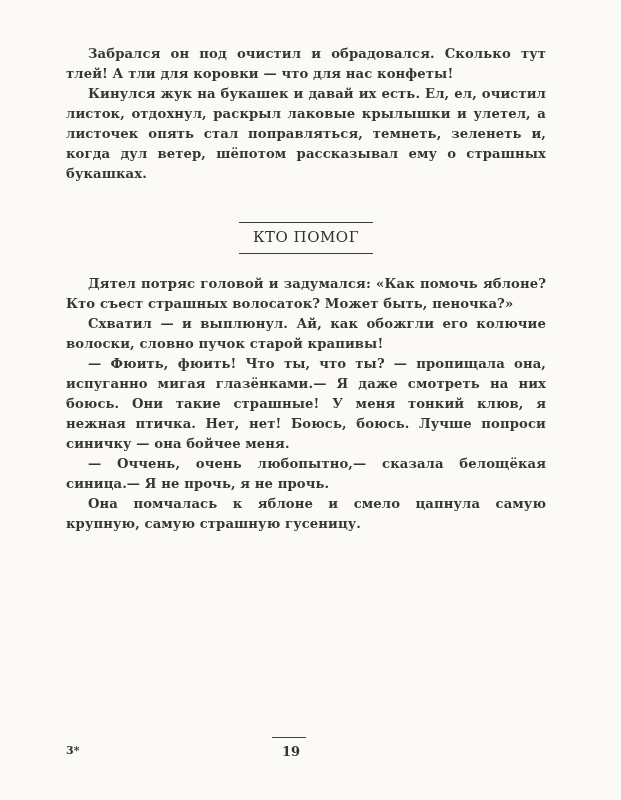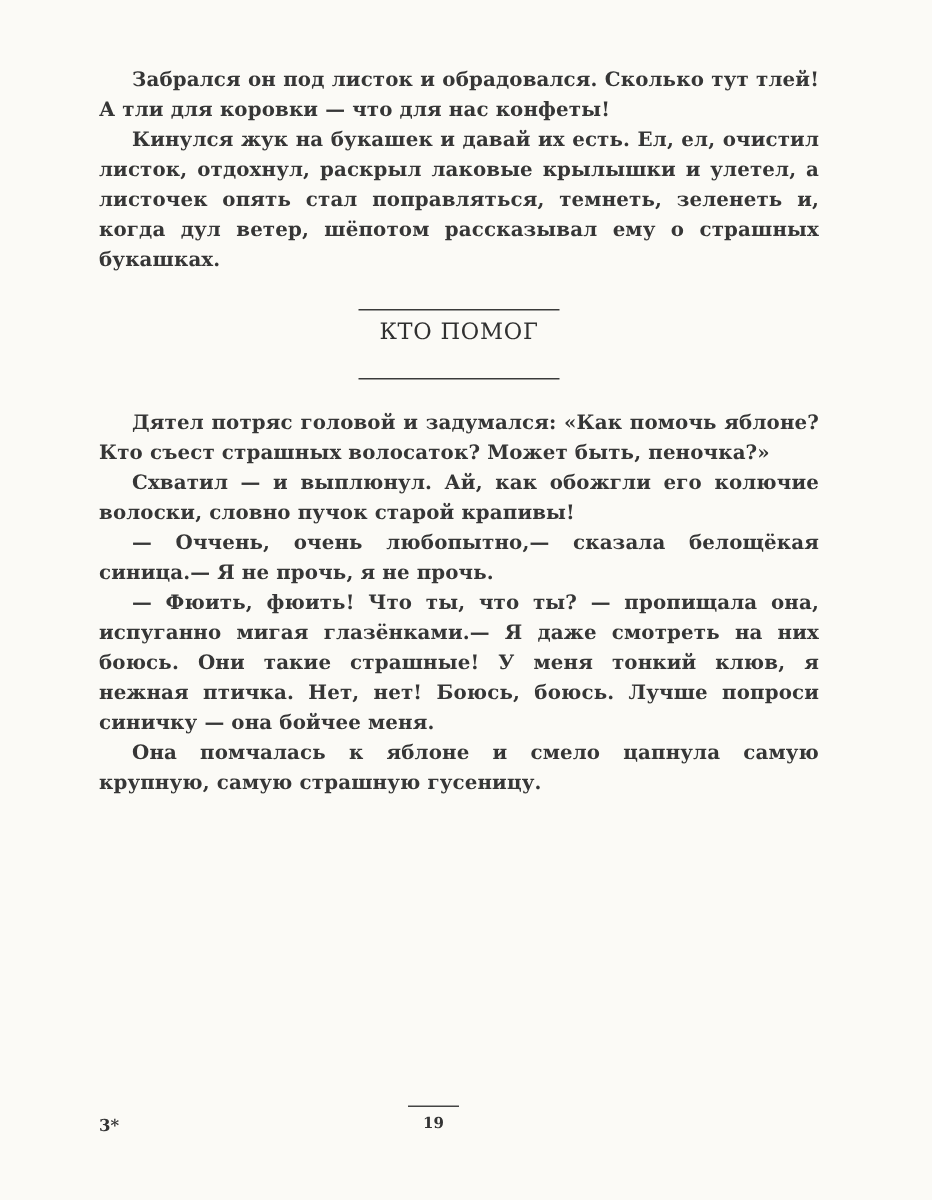--- a/index.html
+++ b/index.html
@@ -14,50 +14,50 @@
   .para {
     margin: 0;
     font-size: 13.2px;
     line-height: 20px;
     font-weight: bold;
     text-align: justify;
     text-indent: 22px;
     letter-spacing: 0.1px;
   }
   .heading-block {
-    width: 134px; margin: 12px auto 10px auto;
+    width: 134px; margin: 28px auto 10px auto;
     border-top: 1.5px solid #3a3a3a; border-bottom: 1.5px solid #3a3a3a;
-    padding: 4px 0 20px 0; text-align: center;
+    padding: 4px 0 5px 0; text-align: center;
   }
   .heading-line {
     display: block; font-family: "DejaVu Serif", serif;
     font-weight: normal; font-size: 15px; line-height: 21px;
     letter-spacing: 0.5px; color: #303030;
   }
   .gap { height: 10px; }
   .folio-rule { position: absolute; left: 272px; top: 737px; width: 34px; border-top: 1.5px solid #444; }
-  .folio { position: absolute; left: 282px; top: 744px; font-size: 10px; font-weight: bold; color: #333; }
+  .folio { position: absolute; left: 282px; top: 744px; font-size: 13px; font-weight: bold; color: #333; }
   .signature { position: absolute; left: 66px; top: 744px; font-size: 11px; font-weight: bold; color: #333; }
 </style>
 </head>
 <body>
 
 <div class="page">
-  <p class="para">Забрался он под листок и обрадовался. Сколько тут тлей! А тли для коровки — что для нас конфеты!</p>
+  <p class="para">Забрался он под очистил и обрадовался. Сколько тут тлей! А тли для коровки — что для нас конфеты!</p>
   <p class="para">Кинулся жук на букашек и давай их есть. Ел, ел, очистил листок, отдохнул, раскрыл лаковые крылышки и улетел, а листочек опять стал поправляться, темнеть, зеленеть и, когда дул ветер, шёпотом рассказывал ему о страшных букашках.</p>
 
   <div class="gap"></div>
   <div class="heading-block">
     <span class="heading-line">КТО ПОМОГ</span>
   </div>
   <div class="gap"></div>
 
   <p class="para">Дятел потряс головой и задумался: «Как помочь яблоне? Кто съест страшных волосаток? Может быть, пеночка?»</p>
   <p class="para">Схватил — и выплюнул. Ай, как обожгли его колючие волоски, словно пучок старой крапивы!</p>
+  <p class="para">— Фюить, фюить! Что ты, что ты? — пропищала она, испуганно мигая глазёнками.— Я даже смотреть на них боюсь. Они такие страшные! У меня тонкий клюв, я нежная птичка. Нет, нет! Боюсь, боюсь. Лучше попроси синичку — она бойчее меня.</p>
   <p class="para">— Оччень, очень любопытно,— сказала белощёкая синица.— Я не прочь, я не прочь.</p>
-  <p class="para">— Фюить, фюить! Что ты, что ты? — пропищала она, испуганно мигая глазёнками.— Я даже смотреть на них боюсь. Они такие страшные! У меня тонкий клюв, я нежная птичка. Нет, нет! Боюсь, боюсь. Лучше попроси синичку — она бойчее меня.</p>
   <p class="para">Она помчалась к яблоне и смело цапнула самую крупную, самую страшную гусеницу.</p>
 
 </div>
 
 <div class="folio-rule"></div>
 <span class="signature">3*</span>
 <span class="folio">19</span>
 
 </body></html>

